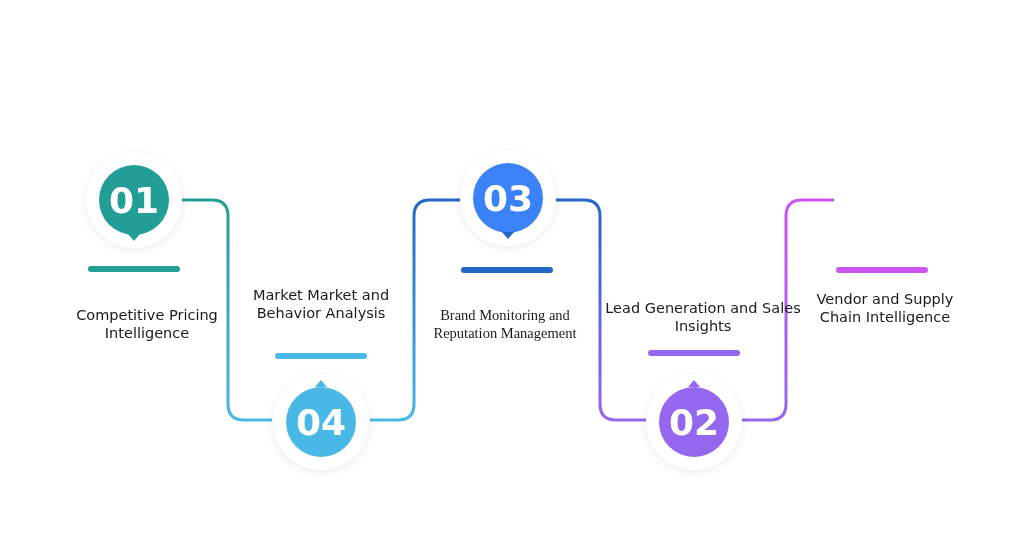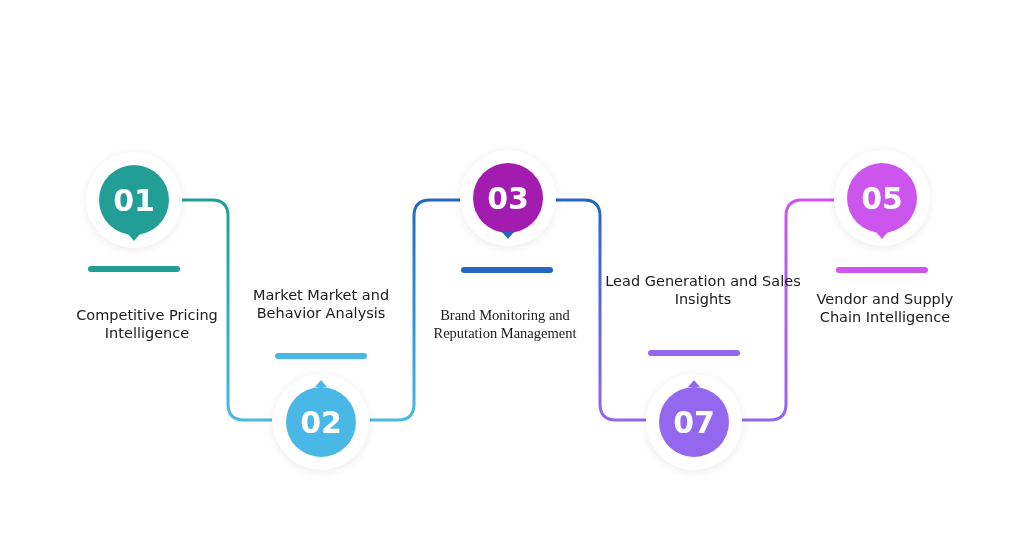--- a/index.html
+++ b/index.html
@@ -1,20 +1,20 @@
 <!DOCTYPE html>
 <html><head>
 <meta charset="utf-8">
 <style>
   html,body{margin:0;padding:0;}
   body{width:1024px;height:536px;background:#ffffff;position:relative;overflow:hidden;font-family:"Liberation Sans",sans-serif;}
   .canvas{position:absolute;left:0;top:0;width:1024px;height:536px;}
   svg.lines{position:absolute;left:0;top:0;}
   .node{position:absolute;width:96px;height:96px;border-radius:50%;background:#fff;box-shadow:0 2px 10px rgba(0,0,0,0.08);}
-  .circle{position:absolute;left:13px;top:13px;width:70px;height:70px;border-radius:50%;display:flex;align-items:center;justify-content:center;color:#fff;font-weight:bold;font-size:30px;font-family:"DejaVu Sans",sans-serif;}
+  .circle{position:absolute;left:13px;top:13px;width:70px;height:70px;border-radius:50%;display:flex;align-items:center;justify-content:center;color:#fff;font-weight:bold;font-size:36px;font-family:"DejaVu Sans",sans-serif;}
   .pin{position:absolute;left:42px;width:0;height:0;border-left:6px solid transparent;border-right:6px solid transparent;}
   .bar{position:absolute;height:6px;border-radius:3px;width:92px;}
   .label{position:absolute;width:170px;text-align:center;font-size:14.5px;line-height:18px;color:#1b1b1b;font-family:"DejaVu Sans",sans-serif;}
 </style>
 </head>
 <body>
 
 <div class="canvas">
   <svg class="lines" width="1024" height="536">
     <defs>
@@ -48,43 +48,37 @@
     <div class="pin" style="top:82px;border-top:7px solid #229e96;"></div>
   </div>
   <div class="bar" style="left:88px;top:266px;background:#229e96;"></div>
   <div class="label" style="left:62px;top:306px;">Competitive Pricing Intelligence</div>
 
   <div class="bar" style="left:275px;top:353px;background:#4ab8e6;"></div>
   <div class="label" style="left:236px;top:286px;width:170px;">Market Market and Behavior Analysis</div>
   <div class="node" style="left:273px;top:374px;">
     <div class="pin" style="top:6px;border-bottom:7px solid #4ab8e6;"></div>
     <div class="circle" style="background:#4ab8e6;">
-        <span>02</span>
+        <span>04</span>
       </div>
   </div>
 
   <div class="node" style="left:460px;top:150px;">
-    <div class="circle" style="background:#a21caf;">
+    <div class="circle" style="background:#3b82f6;">
         <span>03</span>
       </div>
     <div class="pin" style="top:82px;border-top:7px solid #2367c2;"></div>
   </div>
   <div class="bar" style="left:461px;top:267px;background:#2367c2;"></div>
   <div class="label" style="left:420px;top:306px;width:170px;font-family:Liberation Serif, serif;">Brand Monitoring and Reputation Management</div>
 
   <div class="bar" style="left:648px;top:350px;background:#9467ef;"></div>
-  <div class="label" style="left:603px;top:272px;width:200px;">Lead Generation and Sales Insights</div>
+  <div class="label" style="left:603px;top:299px;width:200px;">Lead Generation and Sales Insights</div>
   <div class="node" style="left:646px;top:374px;">
     <div class="pin" style="top:6px;border-bottom:7px solid #9467ef;"></div>
     <div class="circle" style="background:#9467ef;">
-        <span>07</span>
+        <span>02</span>
       </div>
   </div>
 
-  <div class="node" style="left:834px;top:150px;">
-    <div class="circle" style="background:#cc55ee;">
-        <span>05</span>
-      </div>
-    <div class="pin" style="top:82px;border-top:7px solid #cc55ee;"></div>
-  </div>
   <div class="bar" style="left:836px;top:267px;background:#cc55ee;"></div>
   <div class="label" style="left:795px;top:290px;width:180px;">Vendor and Supply Chain Intelligence</div>
 </div>
 
 </body></html>

